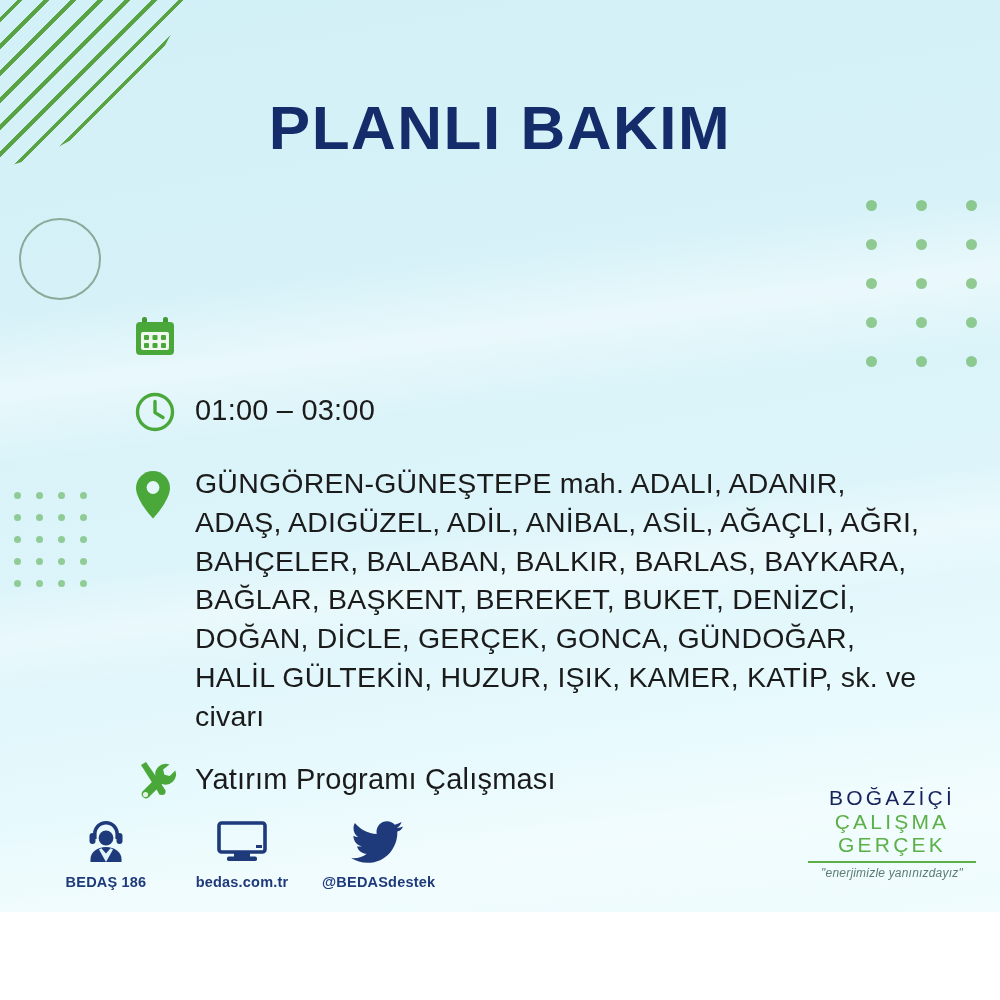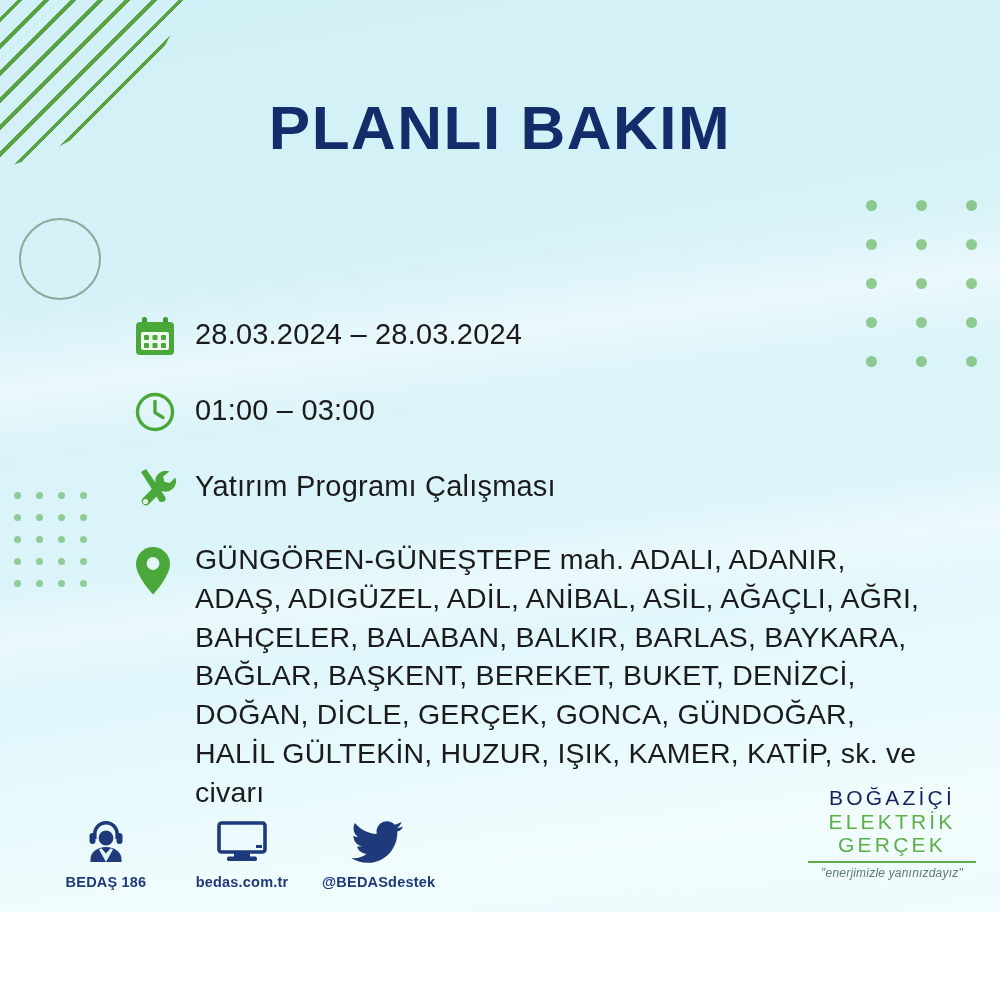--- a/index.html
+++ b/index.html
@@ -224,57 +224,56 @@
           <g fill="#4aa83a">
             <rect x="11" y="21" width="5" height="5" rx="1"></rect>
             <rect x="19.5" y="21" width="5" height="5" rx="1"></rect>
             <rect x="28" y="21" width="5" height="5" rx="1"></rect>
             <rect x="11" y="29" width="5" height="5" rx="1"></rect>
             <rect x="19.5" y="29" width="5" height="5" rx="1"></rect>
             <rect x="28" y="29" width="5" height="5" rx="1"></rect>
           </g>
         </svg>
       </div>
-      <div class="txt">28.03.2024 – 28.03.2024</div>
     </div>
 
     <div class="row">
       <div class="ic">
         <svg width="44" height="44" viewBox="0 0 44 44" aria-hidden="true">
           <circle cx="22" cy="22" r="17.5" fill="none" stroke="#4aa83a" stroke-width="3.4"></circle>
           <path d="M22 11.5 V22.6 L30 27.5" fill="none" stroke="#4aa83a" stroke-width="3.4" stroke-linecap="round" stroke-linejoin="round"></path>
         </svg>
       </div>
       <div class="txt">01:00 – 03:00</div>
+    </div>
+
+    <div class="row addr">
+      <div class="ic">
+        <svg width="40" height="50" viewBox="0 0 40 50" aria-hidden="true">
+          <path d="M20 1 C10.6 1 3 8.6 3 18 C3 30.5 20 48.5 20 48.5 C20 48.5 37 30.5 37 18 C37 8.6 29.4 1 20 1 Z" fill="#4aa83a"></path>
+          <circle cx="20" cy="17.5" r="6.4" fill="#e3f7fb"></circle>
+        </svg>
+      </div>
+      <div class="txt">GÜNGÖREN-GÜNEŞTEPE mah. ADALI, ADANIR, ADAŞ, ADIGÜZEL, ADİL, ANİBAL, ASİL, AĞAÇLI, AĞRI, BAHÇELER, BALABAN, BALKIR, BARLAS, BAYKARA, BAĞLAR, BAŞKENT, BEREKET, BUKET, DENİZCİ, DOĞAN, DİCLE, GERÇEK, GONCA, GÜNDOĞAR, HALİL GÜLTEKİN, HUZUR, IŞIK, KAMER, KATİP, sk. ve civarı</div>
     </div>
 
     <div class="row">
       <div class="ic">
         <svg width="46" height="44" viewBox="0 0 46 44" aria-hidden="true">
           <g fill="#4aa83a">
             <path d="M8 6 L13 3 L31 29 L27 36 Z"></path>
             <circle cx="29" cy="32.5" r="3.6"></circle>
           </g>
           <g fill="#4aa83a">
             <path d="M36.5 5.5 a10.5 10.5 0 0 0 -13.6 13.4 L9.5 32.5 a4.3 4.3 0 0 0 6 6 L29 25 a10.5 10.5 0 0 0 13.3 -13.6 l-5.6 5.6 l-5.3 -1.3 l-1.3 -5.3 Z"></path>
             <circle cx="12.5" cy="35.5" r="2.6" fill="#ffffff" opacity="0.85"></circle>
           </g>
         </svg>
       </div>
       <div class="txt">Yatırım Programı Çalışması</div>
-    </div>
-
-    <div class="row addr">
-      <div class="ic">
-        <svg width="40" height="50" viewBox="0 0 40 50" aria-hidden="true">
-          <path d="M20 1 C10.6 1 3 8.6 3 18 C3 30.5 20 48.5 20 48.5 C20 48.5 37 30.5 37 18 C37 8.6 29.4 1 20 1 Z" fill="#4aa83a"></path>
-          <circle cx="20" cy="17.5" r="6.4" fill="#e3f7fb"></circle>
-        </svg>
-      </div>
-      <div class="txt">GÜNGÖREN-GÜNEŞTEPE mah. ADALI, ADANIR, ADAŞ, ADIGÜZEL, ADİL, ANİBAL, ASİL, AĞAÇLI, AĞRI, BAHÇELER, BALABAN, BALKIR, BARLAS, BAYKARA, BAĞLAR, BAŞKENT, BEREKET, BUKET, DENİZCİ, DOĞAN, DİCLE, GERÇEK, GONCA, GÜNDOĞAR, HALİL GÜLTEKİN, HUZUR, IŞIK, KAMER, KATİP, sk. ve civarı</div>
     </div>
 
   </div>
 
   <div class="footer">
 
     <div class="contacts">
 
       <div class="contact">
         <div class="cic">
@@ -312,21 +311,21 @@
             <path fill="#1e3a7a" d="M52 7.4 c-1.9 0.9 -4 1.5 -6.1 1.7 c2.2 -1.3 3.9 -3.5 4.7 -6 c-2.1 1.2 -4.4 2.1 -6.8 2.6 C41.8 3.5 39 2.2 36 2.2 c-5.8 0 -10.5 4.7 -10.5 10.5 c0 0.8 0.1 1.6 0.3 2.4 C17 14.6 9.1 10.4 3.9 4 C3 5.6 2.5 7.4 2.5 9.4 c0 3.6 1.9 6.8 4.7 8.7 c-1.7 -0.1 -3.3 -0.5 -4.8 -1.3 v0.1 c0 5.1 3.6 9.3 8.4 10.3 c-0.9 0.2 -1.8 0.4 -2.8 0.4 c-0.7 0 -1.3 -0.1 -2 -0.2 c1.3 4.2 5.2 7.2 9.8 7.3 c-3.6 2.8 -8.1 4.5 -13 4.5 c-0.8 0 -1.7 0 -2.5 -0.1 c4.6 3 10.2 4.7 16.1 4.7 c19.3 0 29.9 -16 29.9 -29.9 l0 -1.4 C49.9 11.5 51.2 9.6 52 7.4 Z"></path>
           </svg>
         </div>
         <div class="clabel">@BEDASdestek</div>
       </div>
 
     </div>
 
     <div class="logo">
       <div class="l1">BOĞAZİÇİ</div>
-      <div class="l2">ELEKTRİK</div>
+      <div class="l2">ÇALIŞMA</div>
       <div class="l3">GERÇEK</div>
       <div class="rule"></div>
       <div class="tag">"enerjimizle yanınızdayız"</div>
     </div>
 
   </div>
 
 </div>
 
 </body></html>

